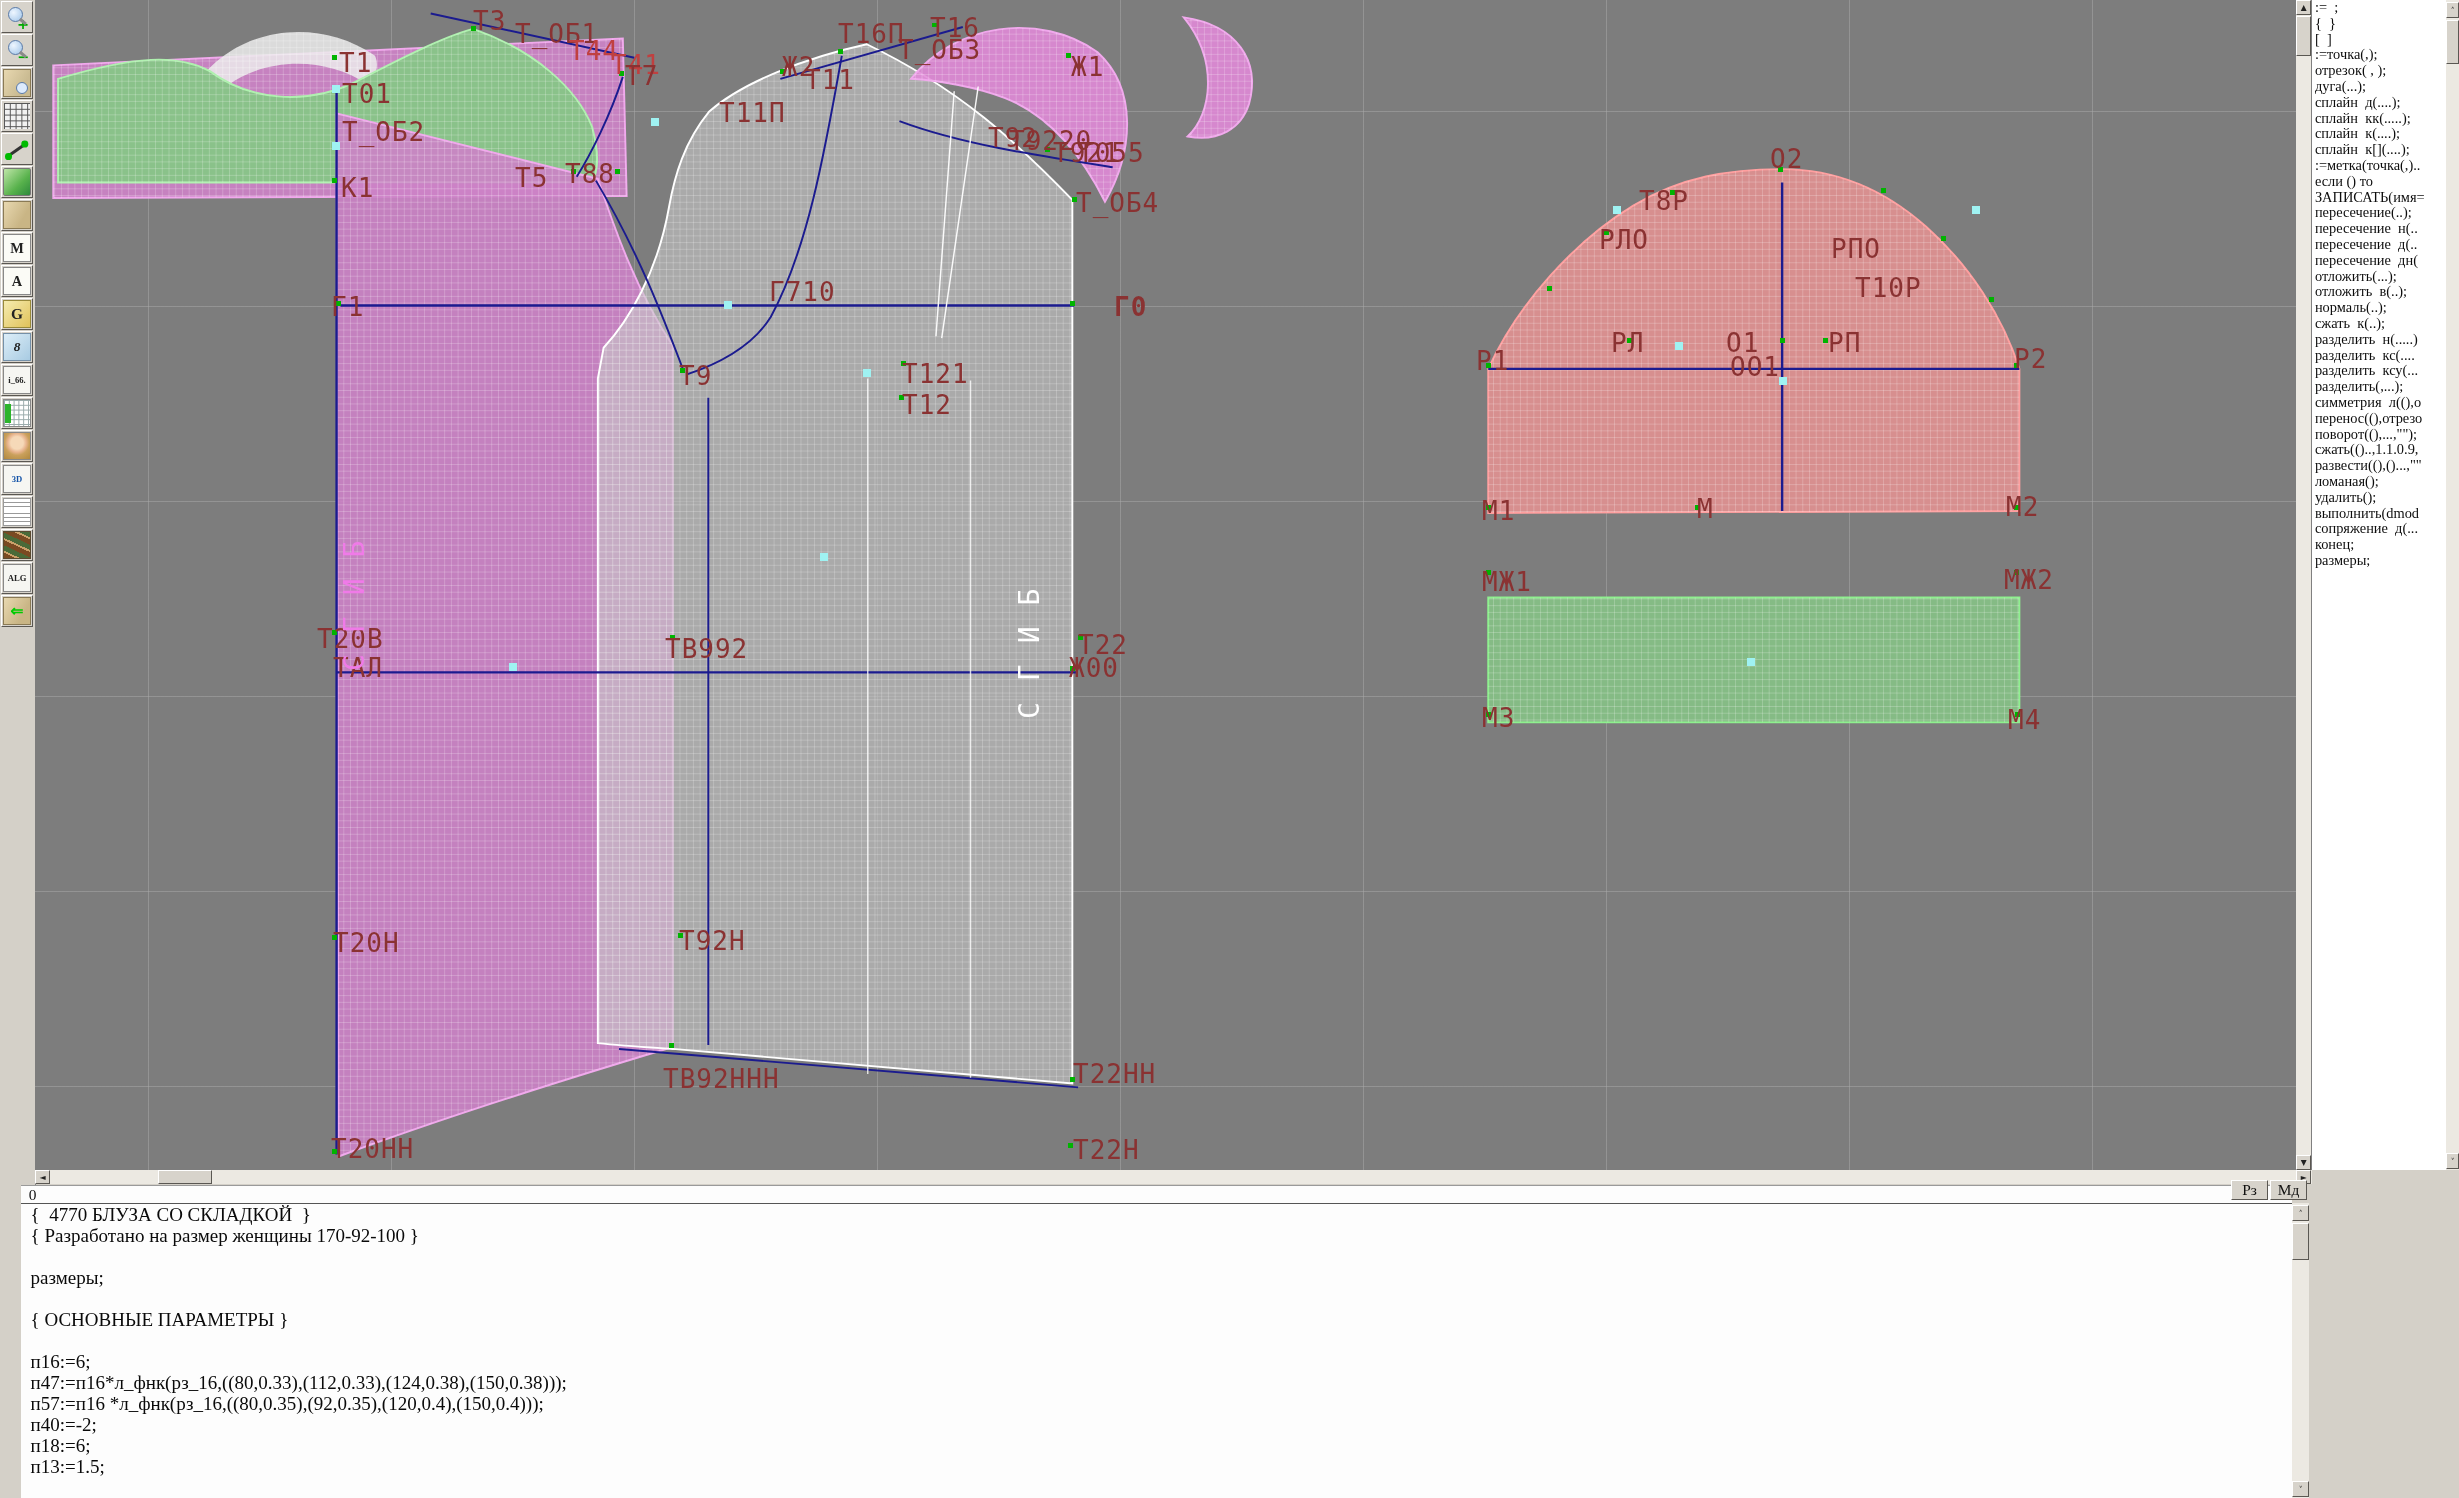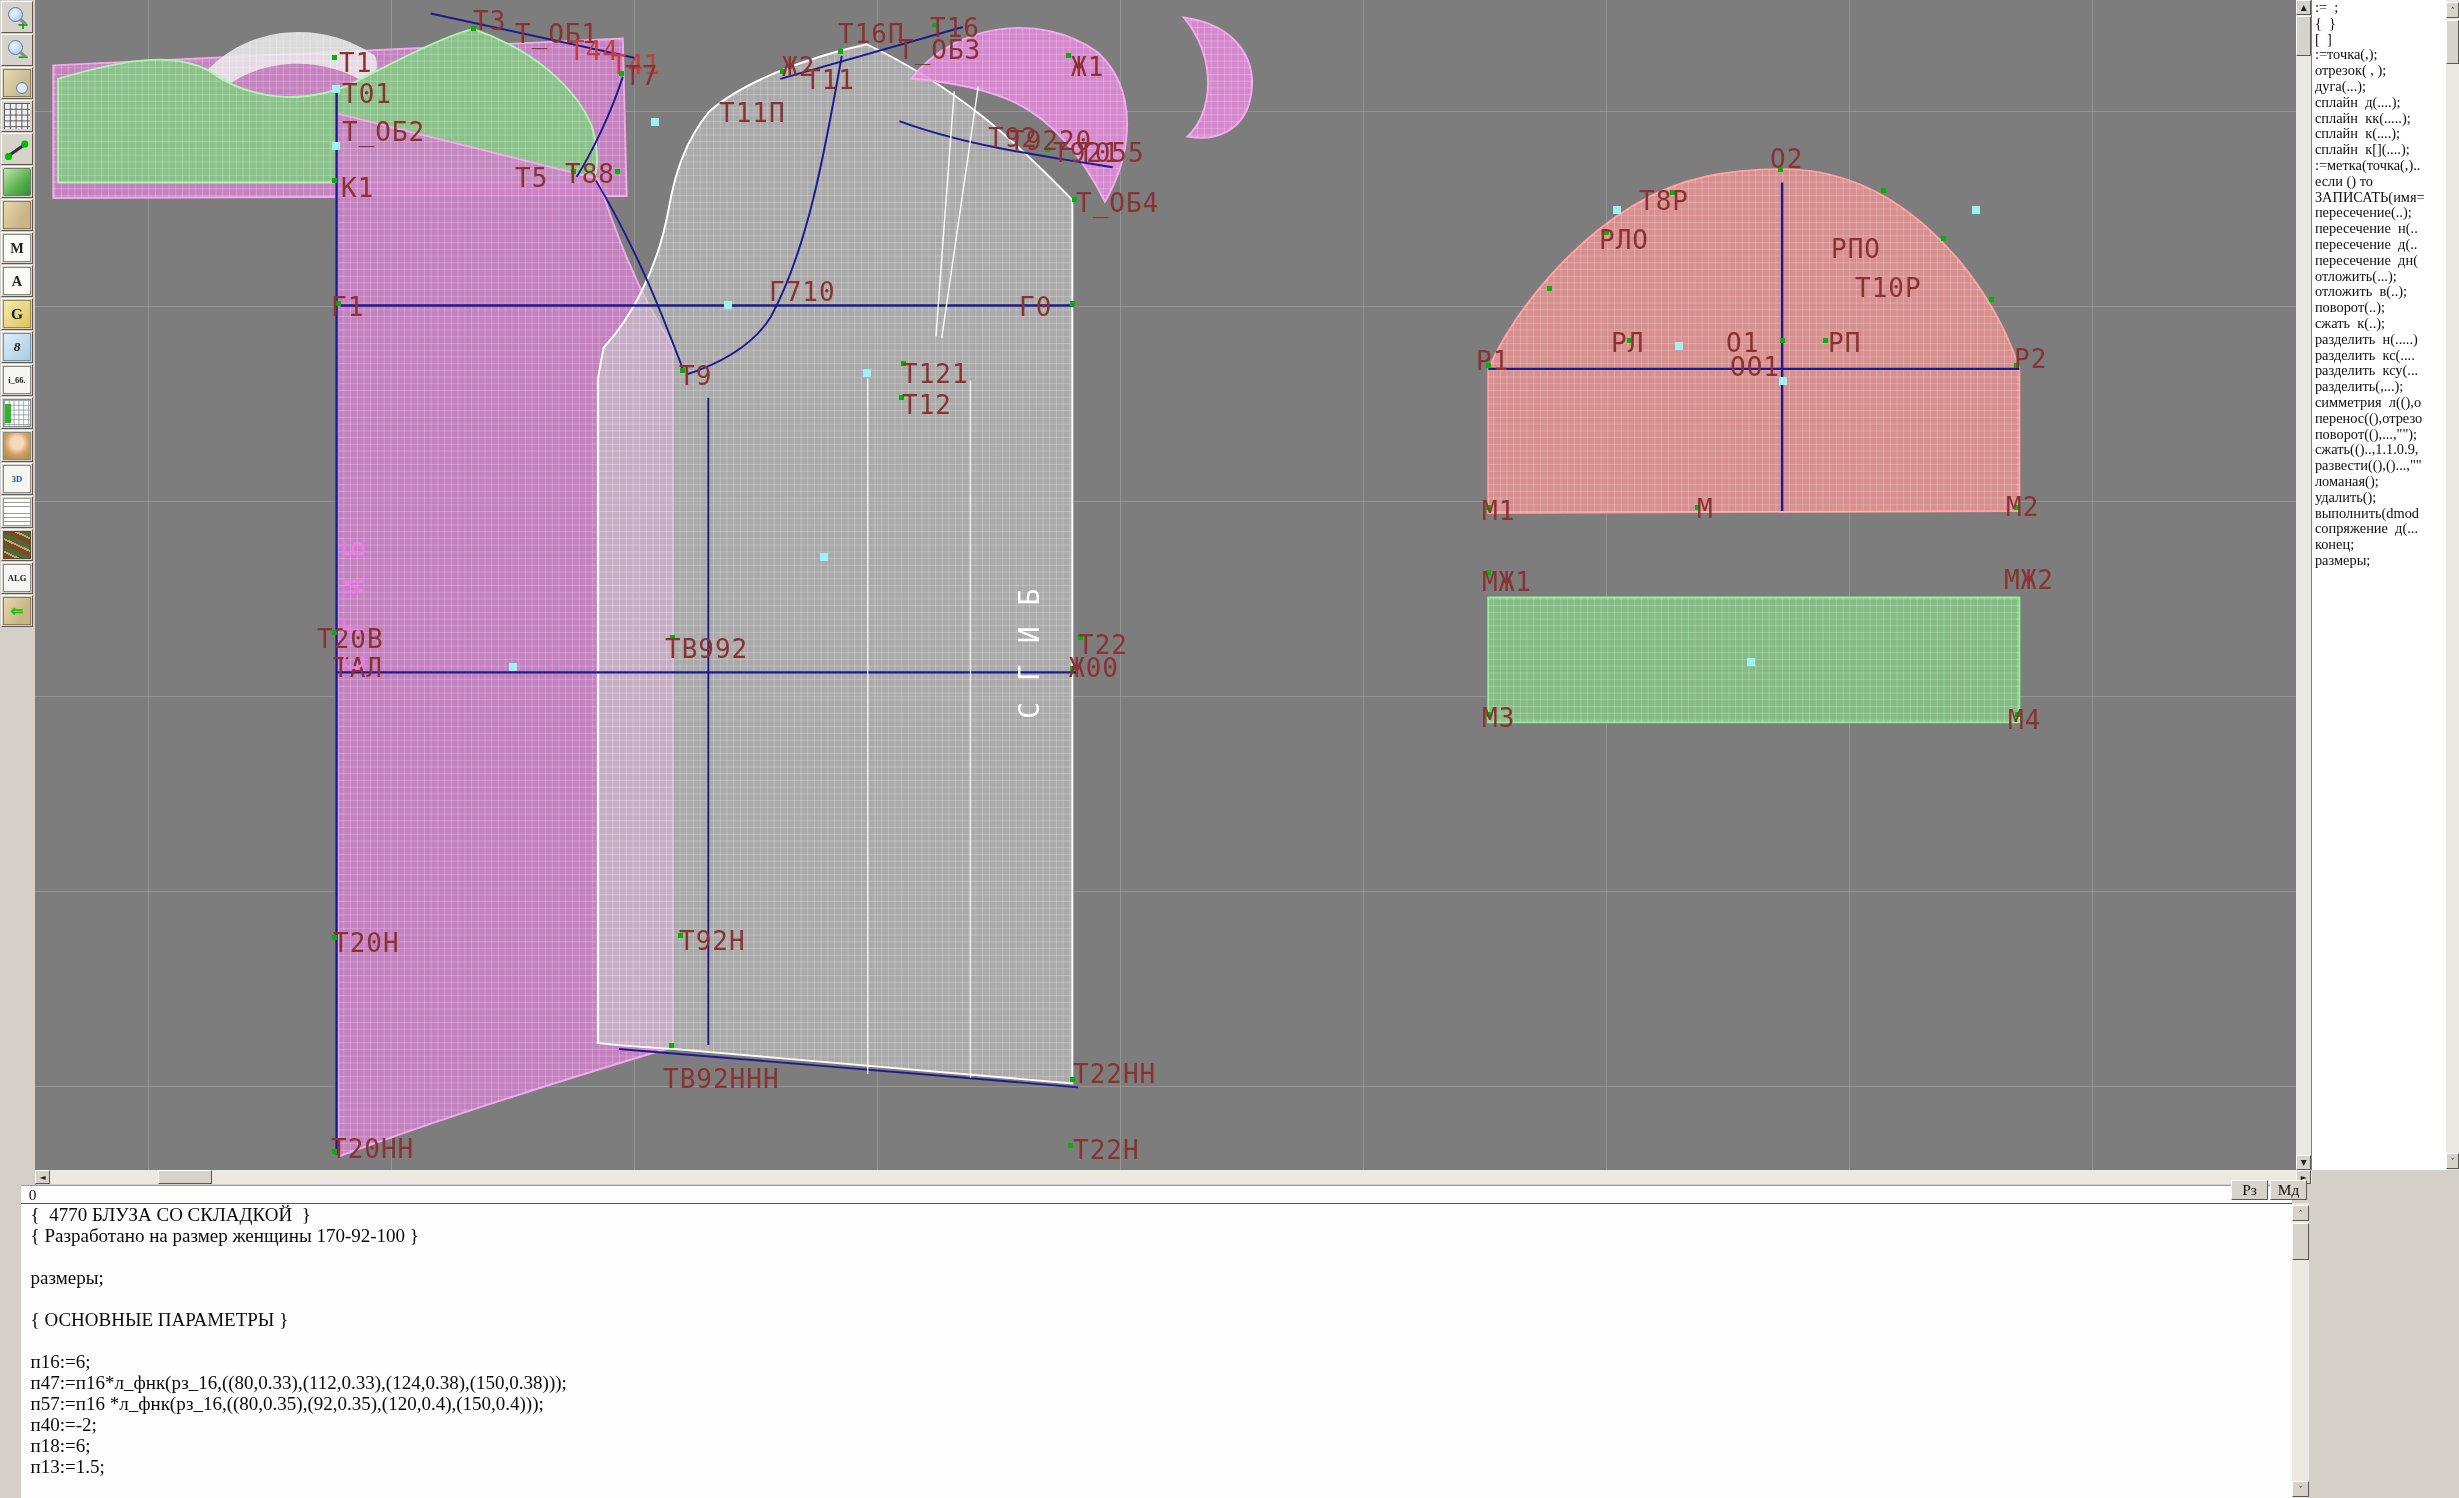--- a/index.html
+++ b/index.html
@@ -260,21 +260,21 @@
     <div class="clabel" style="left: 895px; top: 15.4px; color: rgb(138, 50, 50);">Т16</div>
     <div class="clabel" style="left: 863px; top: 37px; color: rgb(138, 50, 50);">Т_ОБ3</div>
     <div class="clabel" style="left: 1036px; top: 54px; color: rgb(138, 50, 50);">Ж1</div>
     <div class="clabel" style="left: 953px; top: 125px; color: rgb(138, 50, 50);">Т92</div>
     <div class="clabel" style="left: 974px; top: 128px; color: rgb(138, 50, 50);">Т9220</div>
     <div class="clabel" style="left: 1018px; top: 140px; color: rgb(138, 50, 50);">Т921</div>
     <div class="clabel" style="left: 1043px; top: 140px; color: rgb(138, 50, 50);">Т055</div>
     <div class="clabel" style="left: 1041px; top: 190px; color: rgb(138, 50, 50);">Т_ОБ4</div>
     <div class="clabel" style="left: 296px; top: 294px; color: rgb(138, 50, 50);">Г1</div>
     <div class="clabel" style="left: 734px; top: 279px; color: rgb(138, 50, 50);">Г710</div>
-    <div class="clabel" style="left: 984px; top: 294px; color: rgb(138, 50, 50);">Г0</div>
+    <div class="clabel" style="left: 1079px; top: 294px; color: rgb(138, 50, 50); font-weight: bold;">Г0</div>
     <div class="clabel" style="left: 644px; top: 363px; color: rgb(138, 50, 50);">Т9</div>
     <div class="clabel" style="left: 867px; top: 361px; color: rgb(138, 50, 50);">Т121</div>
     <div class="clabel" style="left: 867px; top: 392px; color: rgb(138, 50, 50);">Т12</div>
     <div class="clabel" style="left: 282px; top: 626px; color: rgb(138, 50, 50);">Т20В</div>
     <div class="clabel" style="left: 298px; top: 655px; color: rgb(138, 50, 50);">ТАЛ</div>
     <div class="clabel" style="left: 630px; top: 636px; color: rgb(138, 50, 50);">ТВ992</div>
     <div class="clabel" style="left: 1043px; top: 632px; color: rgb(138, 50, 50);">Т22</div>
     <div class="clabel" style="left: 1034px; top: 655px; color: rgb(138, 50, 50);">Ж00</div>
     <div class="clabel" style="left: 298px; top: 930px; color: rgb(138, 50, 50);">Т20Н</div>
     <div class="clabel" style="left: 644px; top: 928px; color: rgb(138, 50, 50);">Т92Н</div>
@@ -323,21 +323,21 @@
     <div class="cmdline">сплайн  к[](....);</div>
     <div class="cmdline">:=метка(точка(,)..</div>
     <div class="cmdline">если () то</div>
     <div class="cmdline">ЗАПИСАТЬ(имя=</div>
     <div class="cmdline">пересечение(..);</div>
     <div class="cmdline">пересечение  н(..</div>
     <div class="cmdline">пересечение  д(..</div>
     <div class="cmdline">пересечение  дн(</div>
     <div class="cmdline">отложить(...);</div>
     <div class="cmdline">отложить  в(..);</div>
-    <div class="cmdline">поворот(..);</div>
+    <div class="cmdline">нормаль(..);</div>
     <div class="cmdline">сжать  к(..);</div>
     <div class="cmdline">разделить  н(.....)</div>
     <div class="cmdline">разделить  кс(....</div>
     <div class="cmdline">разделить  ксу(...</div>
     <div class="cmdline">разделить(,...);</div>
     <div class="cmdline">симметрия  л((),о</div>
     <div class="cmdline">перенос((),отрезо</div>
     <div class="cmdline">поворот((),...,"");</div>
     <div class="cmdline">сжать(()..,1.1.0.9,</div>
     <div class="cmdline">развести((),()...,""</div>

